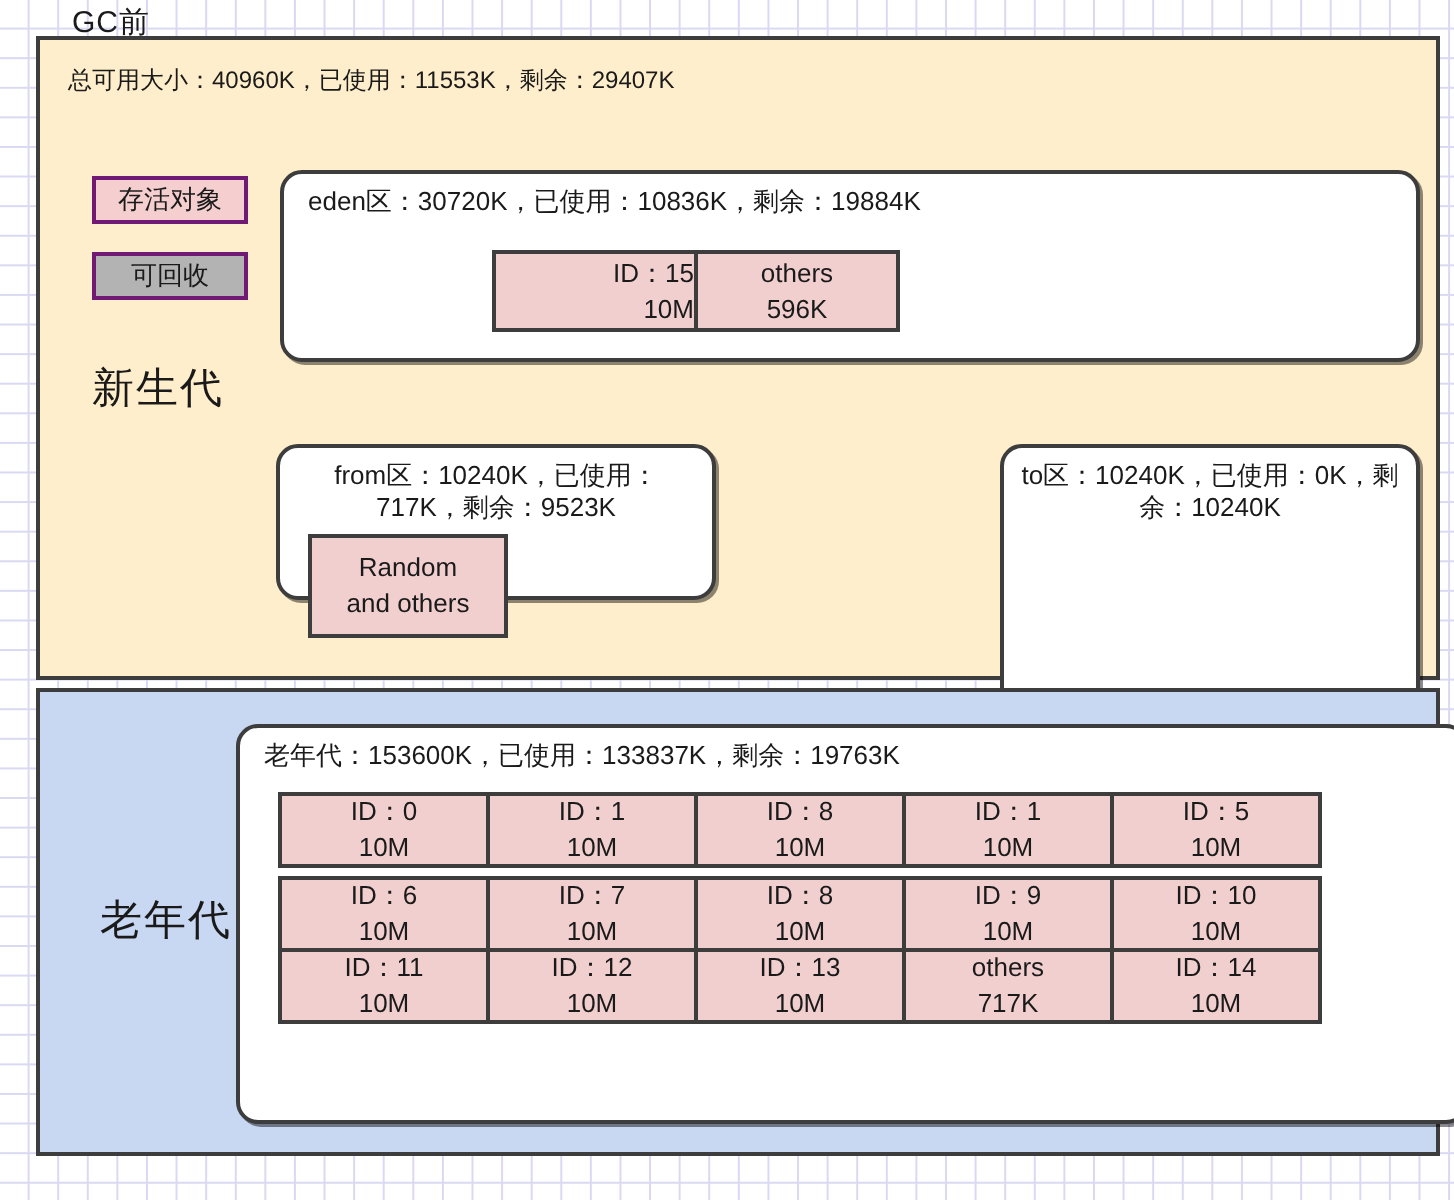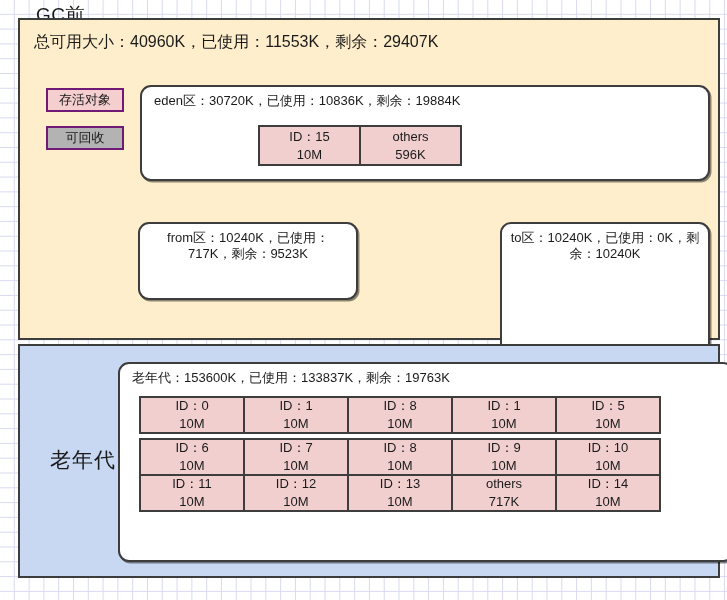--- a/index.html
+++ b/index.html
@@ -31,36 +31,36 @@
   
   #canvas {
     position: absolute;
     left: 0; top: 0;
     width: 727px; height: 600px;
   }
   .abs { position: absolute; box-sizing: border-box; }
 
   #gc-title {
     left: 36px; top: 2px;
-    font-size: 19px;
+    font-size: 15px;
     color: #1a1a1a;
     letter-spacing: 0.5px;
     white-space: nowrap;
   }
 
   
   #young-gen {
     left: 18px; top: 18px;
     width: 702px; height: 322px;
     background: #ffeecb;
     border: 2px solid #3d3d3d;
   }
   #young-gen-summary {
     left: 14px; top: 12px;
-    font-size: 16px;
+    font-size: 12px;
     color: #1a1a1a;
     white-space: nowrap;
   }
   #young-gen-label {
     left: 26px; top: 160px;
     font-size: 21px;
     color: #1a1a1a;
     letter-spacing: 1px;
   }
 
@@ -114,21 +114,21 @@
   }
   .obj-cell span { display: block; white-space: nowrap; }
 
   
   #eden-objects {
     position: absolute;
     left: 104px; top: 38px;
     display: flex;
   }
   #eden-objects .obj-cell { width: 103px; height: 41px; margin-left: -2px; }
-  #eden-objects .obj-cell:first-child { margin-left: 12px; }
+  #eden-objects .obj-cell:first-child { margin-left: 0; align-items: flex-end; }
 
   
   #from-object {
     position: absolute;
     left: 14px; top: 43px;
     width: 100px; height: 52px;
   }
 
   
   #old-gen {
@@ -166,37 +166,42 @@
     <div class="abs" id="young-gen-summary">总可用大小：40960K，已使用：11553K，剩余：29407K</div>
 
     <div class="abs legend-chip" id="legend-alive">
       <span>存活对象</span>
     </div>
 
     <div class="abs legend-chip" id="legend-garbage">
       <span>可回收</span>
     </div>
 
+    <div class="abs" id="young-gen-label">新生代</div>
 
     <div class="abs region" id="eden-region">
       <div class="region-title left-align">eden区：30720K，已使用：10836K，剩余：19884K</div>
       <div id="eden-objects">
         <div class="obj-cell">
           <span>ID：15</span>
           <span>10M</span>
         </div>
         <div class="obj-cell">
           <span>others</span>
           <span>596K</span>
         </div>
       </div>
     </div>
 
     <div class="abs region" id="from-region">
       <div class="region-title">from区：10240K，已使用：717K，剩余：9523K</div>
+      <div class="obj-cell" id="from-object">
+        <span>Random</span>
+        <span>and others</span>
+      </div>
     </div>
 
     <div class="abs region" id="to-region">
       <div class="region-title">to区：10240K，已使用：0K，剩余：10240K</div>
     </div>
 
   </div>
 
   <div class="abs" id="old-gen">
     <div class="abs" id="old-gen-label">老年代</div>

